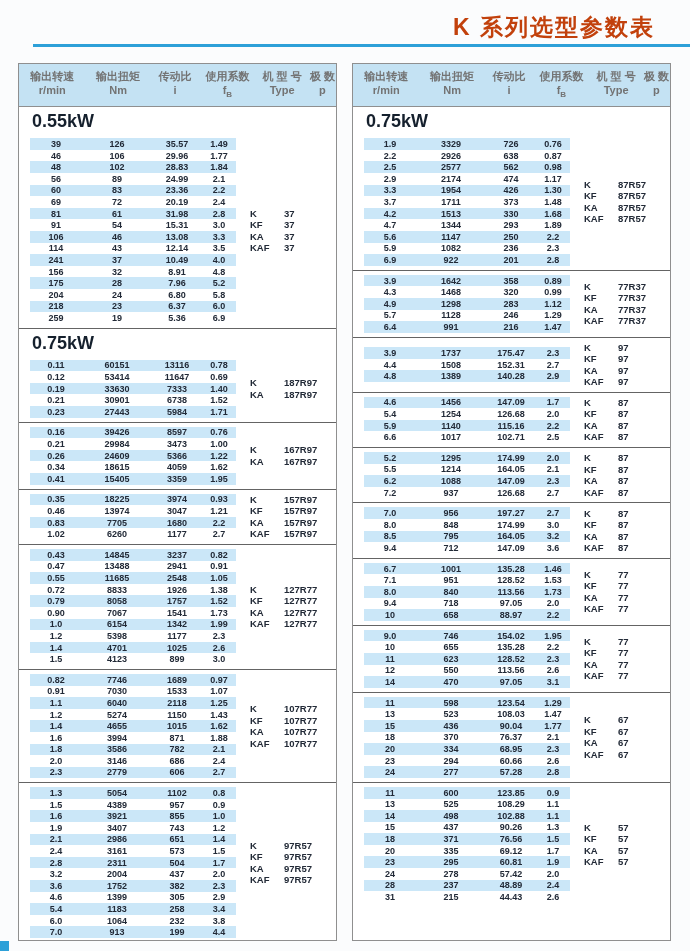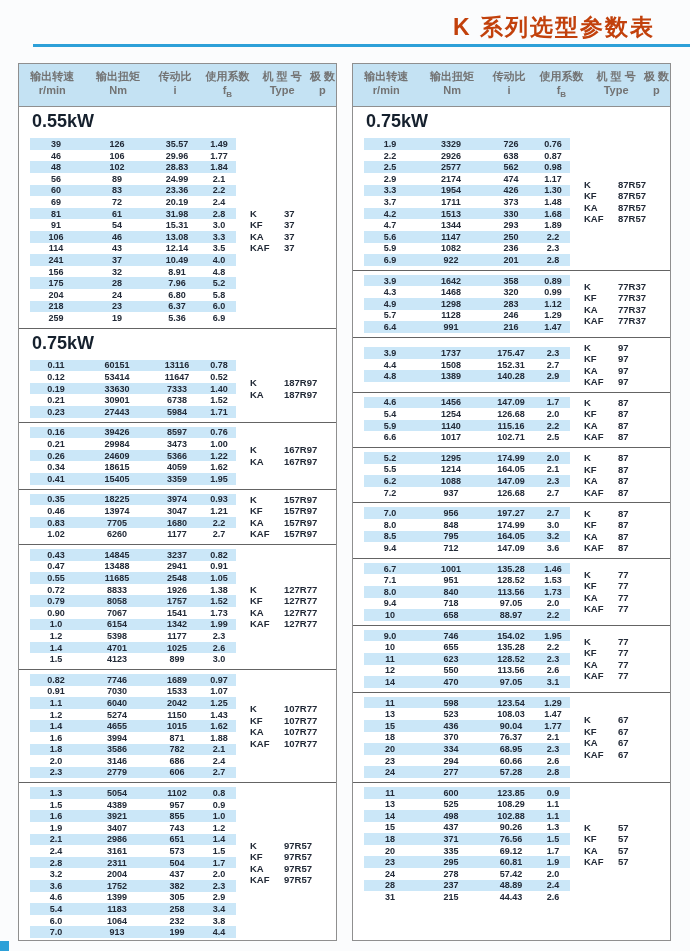--- a/index.html
+++ b/index.html
@@ -227,21 +227,21 @@
           <div class="row">
             <div class="cell cell-speed">0.11</div>
             <div class="cell cell-torque">60151</div>
             <div class="cell cell-ratio">13116</div>
             <div class="cell cell-service-factor">0.78</div>
           </div>
           <div class="row">
             <div class="cell cell-speed">0.12</div>
             <div class="cell cell-torque">53414</div>
             <div class="cell cell-ratio">11647</div>
-            <div class="cell cell-service-factor">0.52</div>
+            <div class="cell cell-service-factor">0.69</div>
           </div>
           <div class="row">
             <div class="cell cell-speed">0.19</div>
             <div class="cell cell-torque">33630</div>
             <div class="cell cell-ratio">7333</div>
             <div class="cell cell-service-factor">1.40</div>
           </div>
           <div class="row">
             <div class="cell cell-speed">0.21</div>
             <div class="cell cell-torque">30901</div>
@@ -448,21 +448,21 @@
           </div>
           <div class="row">
             <div class="cell cell-speed">0.91</div>
             <div class="cell cell-torque">7030</div>
             <div class="cell cell-ratio">1533</div>
             <div class="cell cell-service-factor">1.07</div>
           </div>
           <div class="row">
             <div class="cell cell-speed">1.1</div>
             <div class="cell cell-torque">6040</div>
-            <div class="cell cell-ratio">2042</div>
+            <div class="cell cell-ratio">2118</div>
             <div class="cell cell-service-factor">1.25</div>
           </div>
           <div class="row">
             <div class="cell cell-speed">1.2</div>
             <div class="cell cell-torque">5274</div>
             <div class="cell cell-ratio">1150</div>
             <div class="cell cell-service-factor">1.43</div>
           </div>
           <div class="row">
             <div class="cell cell-speed">1.4</div>

